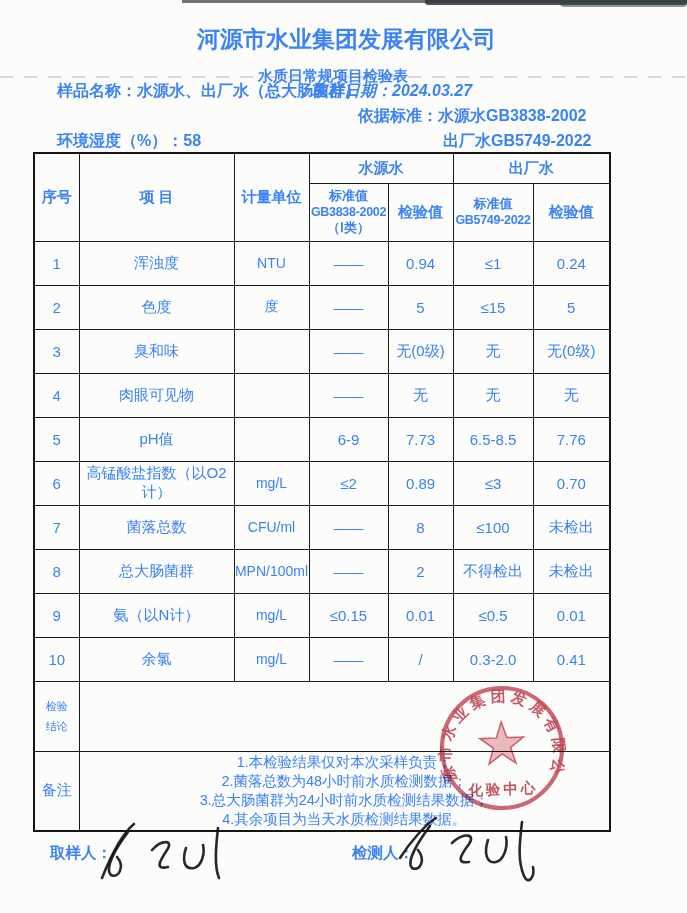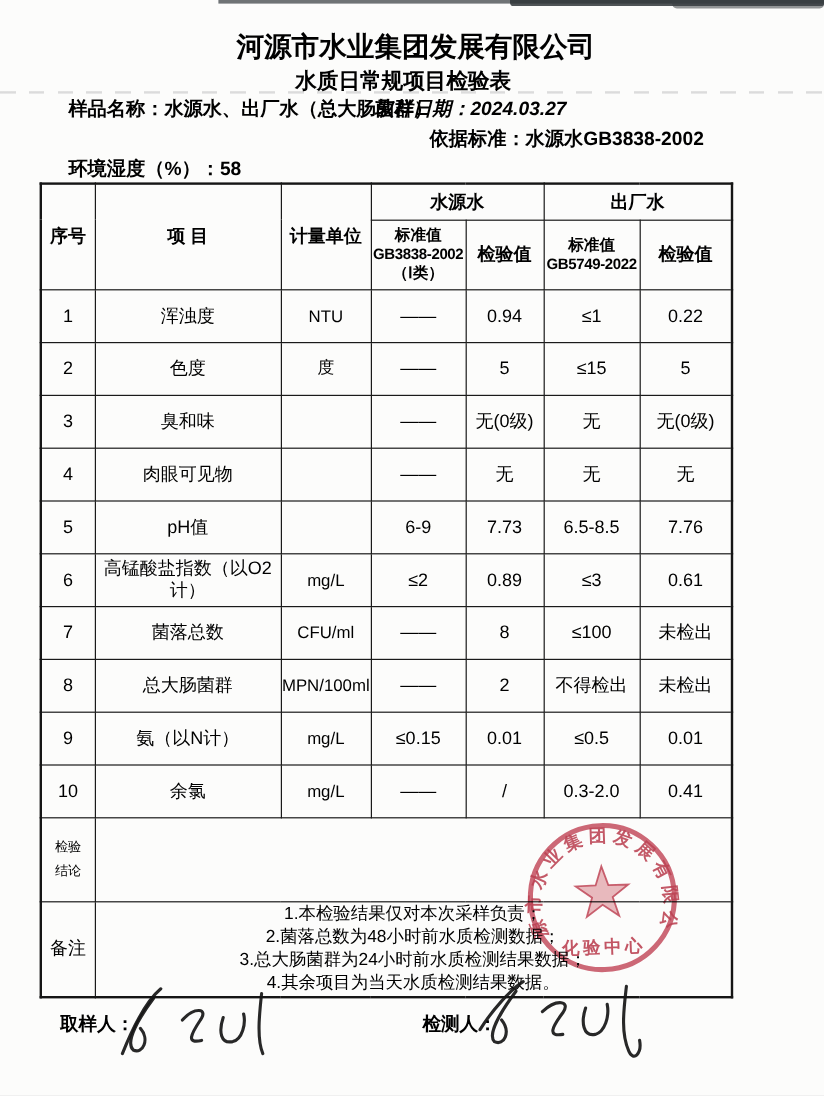--- a/index.html
+++ b/index.html
@@ -1,31 +1,31 @@
 <!DOCTYPE html>
 <html><head>
 <meta charset="utf-8">
 <style>
   html,body{margin:0;padding:0;background:#e8e8e8;}
   .page{
     position:relative;
     width:687px;height:913px;
     background:#fcfcfb;
     font-family:"Liberation Sans", sans-serif;
-    color:#000000;
+    color:#3b82f6;
     overflow:hidden;
   }
   
   .scan-bar1{position:absolute;left:182px;top:0;width:505px;height:3px;background:#4b5054;opacity:.8;}
   .scan-bar2{position:absolute;left:425px;top:0;width:262px;height:5px;background:#2f3538;opacity:.85;border-radius:0 0 3px 3px;}
   .scan-bar3{position:absolute;left:560px;top:0;width:127px;height:7px;background:#3a4044;opacity:.55;border-radius:0 0 4px 4px;}
   .bleed-line{position:absolute;left:0;top:76px;width:687px;height:2px;
     background:repeating-linear-gradient(90deg, rgba(70,70,75,.18) 0 13px, transparent 13px 24px);}
   .company{position:absolute;left:197px;top:24px;margin:0;font-size:23px;font-weight:700;letter-spacing:0px;white-space:nowrap;}
-  .doc-title{position:absolute;left:246px;top:55px;margin:0;font-size:18px;font-weight:600;letter-spacing:0px;white-space:nowrap;}
+  .doc-title{position:absolute;left:246px;top:55px;margin:12px;font-size:15px;font-weight:600;letter-spacing:0px;white-space:nowrap;}
   .info{position:absolute;white-space:nowrap;font-size:16px;font-weight:600;}
   .i-l1a{left:57px;top:81px;}
   .i-l1b{left:312px;top:81px;font-style:italic;}
   .i-l2a{left:57px;top:106px;}
   .i-l2b{left:358px;top:106px;text-align:right;}
   .i-l3a{left:57px;top:131px;}
   .i-l3b{left:443px;top:131px;}
 
   table.report{
     position:absolute;left:33px;top:152px;
@@ -76,20 +76,21 @@
 
   <h1 class="company">河源市水业集团发展有限公司</h1>
   <h2 class="doc-title">水质日常规项目检验表</h2>
 
   <div class="info i-l1a"><span>样品名称：</span><span>水源水、出厂水（总大肠菌群）</span></div>
   <div class="info i-l1b"><span>取样日期：</span><span>2024.03.27</span></div>
 
   <div class="info i-l2b"><span>依据标准：</span><span>水源水GB3838-2002</span></div>
 
   <div class="info i-l3a"><span>环境湿度（%）：</span><span>58</span></div>
+  <div class="info i-l3b"><span>出厂水GB5749-2022</span></div>
 
   <table class="report">
     <colgroup>
       <col style="width:45px">
         <col style="width:155px">
         <col style="width:75px">
       <col style="width:79px">
         <col style="width:65px">
         <col style="width:80px">
         <col style="width:77px">
@@ -117,21 +118,21 @@
       </tr>
     </tbody>
     <tbody id="data-rows">
         <tr class="data-row">
           <td class="c">1</td>
           <td class="l">浑浊度</td>
           <td class="c unit-cell">NTU</td>
           <td class="c">——</td>
           <td class="c">0.94</td>
           <td class="c">≤1</td>
-          <td class="c">0.22</td>
+          <td class="c">0.24</td>
         </tr>
         <tr class="data-row">
           <td class="c">2</td>
           <td class="l">色度</td>
           <td class="c unit-cell">度</td>
           <td class="c">——</td>
           <td class="c">5</td>
           <td class="c">≤15</td>
           <td class="c">5</td>
         </tr>
@@ -162,21 +163,21 @@
           <td class="c">6.5-8.5</td>
           <td class="c">7.76</td>
         </tr>
         <tr class="data-row">
           <td class="c">6</td>
           <td class="l">高锰酸盐指数（以O2计）</td>
           <td class="c unit-cell">mg/L</td>
           <td class="c">≤2</td>
           <td class="c">0.89</td>
           <td class="c">≤3</td>
-          <td class="c">0.61</td>
+          <td class="c">0.70</td>
         </tr>
         <tr class="data-row">
           <td class="c">7</td>
           <td class="l">菌落总数</td>
           <td class="c unit-cell">CFU/ml</td>
           <td class="c">——</td>
           <td class="c">8</td>
           <td class="c">≤100</td>
           <td class="c">未检出</td>
         </tr>

